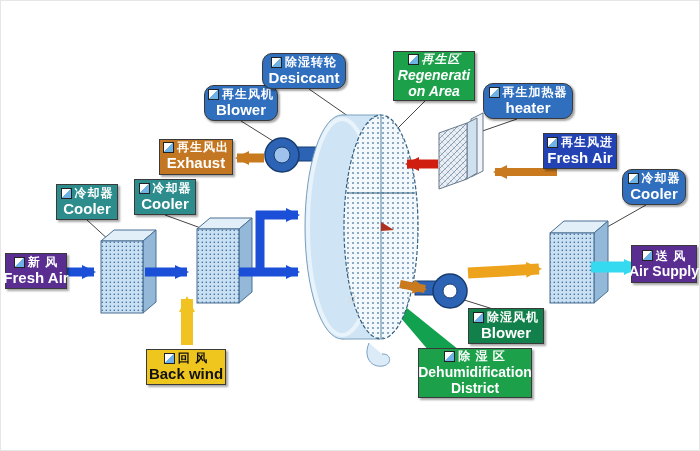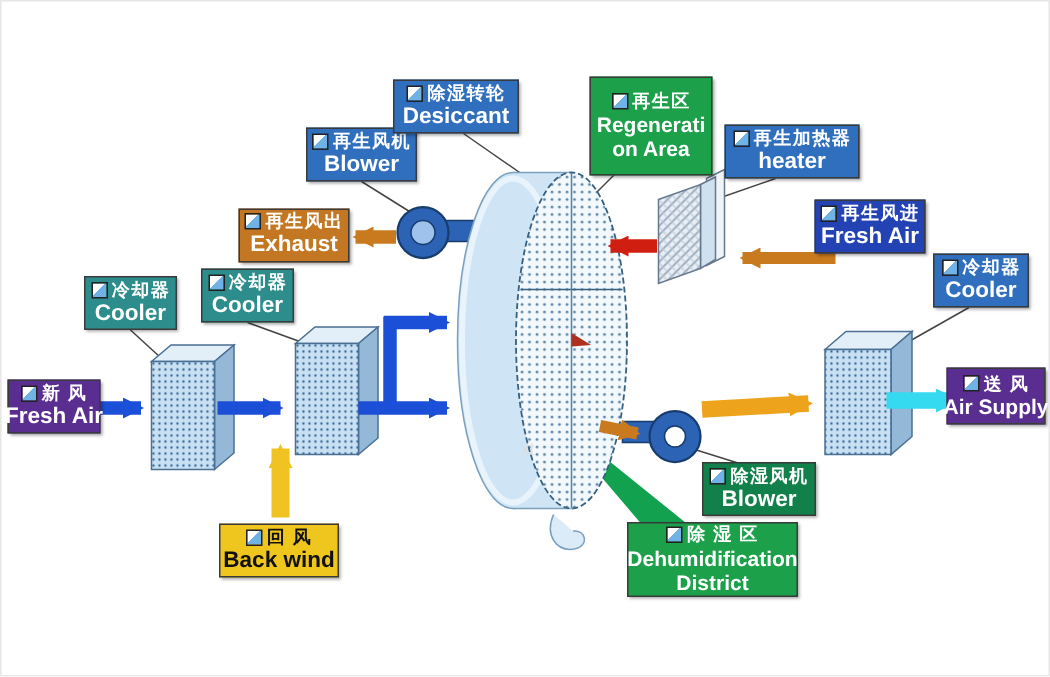--- a/index.html
+++ b/index.html
@@ -20,21 +20,21 @@
   .lbl .en{font-size:15px;white-space:nowrap;}
   .lbl .en.small{font-size:14px;}
   .ic{
     width:11px;height:11px;flex:none;display:inline-block;
     background:linear-gradient(135deg,#ffffff 45%,#6fb2e6 45%);
     border:1px solid #222;box-sizing:border-box;
   }
   .c-purple{background:#5a2d91;}
   .c-teal{background:#2d8c8c;}
   .c-yellow{background:#eec61e;color:#111;text-align:center;}
-  .c-blue{background:#2f6fbe;}
+  .c-blue{background:#2f6fbe;border-radius:10px;}
   .c-navy{background:#2343b4;}
   .c-orange{background:#c47722;justify-content:flex-end;}
   .c-green{background:#1ca04a;}
   .c-dgreen{background:#11804a;}
 </style>
 </head>
 <body>
 
 <div class="stage">
 
@@ -200,21 +200,21 @@
   </div>
 
   <div class="lbl c-blue" style="left:261px;top:52px;width:84px;height:36px;">
     <div class="zh">
         <span class="ic"></span>
       <span>除湿转轮</span>
       </div>
     <div class="en">Desiccant</div>
   </div>
 
-  <div class="lbl c-green" style="left:392px;top:50px;width:82px;height:66px;">
+  <div class="lbl c-green" style="left:392px;top:50px;width:82px;height:50px;font-style:italic;">
     <div class="zh">
         <span class="ic"></span>
       <span>再生区</span>
       </div>
     <div class="en small">Regenerati</div>
     <div class="en small">on Area</div>
   </div>
 
   <div class="lbl c-blue" style="left:482px;top:82px;width:90px;height:36px;">
     <div class="zh">

